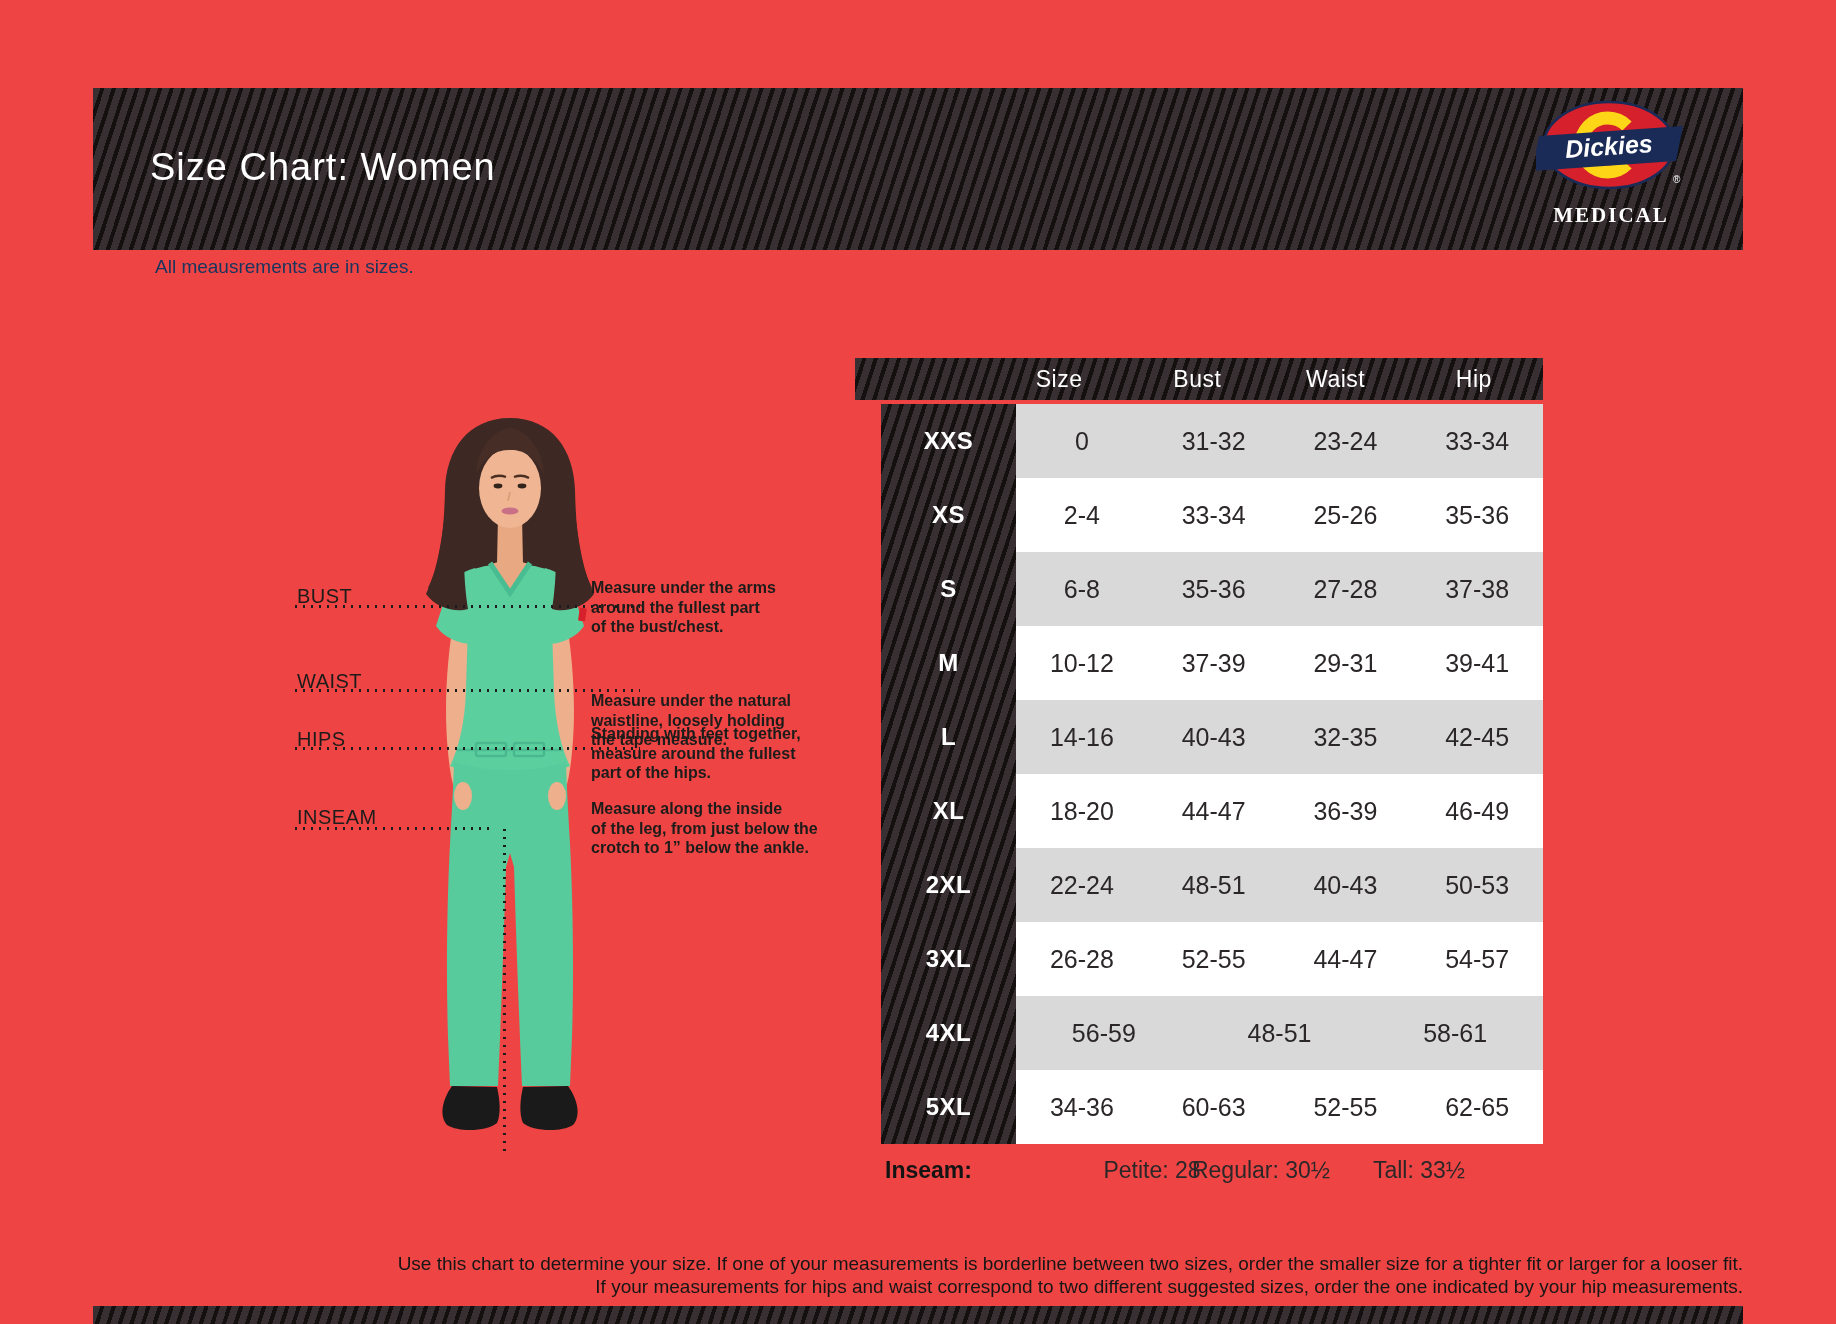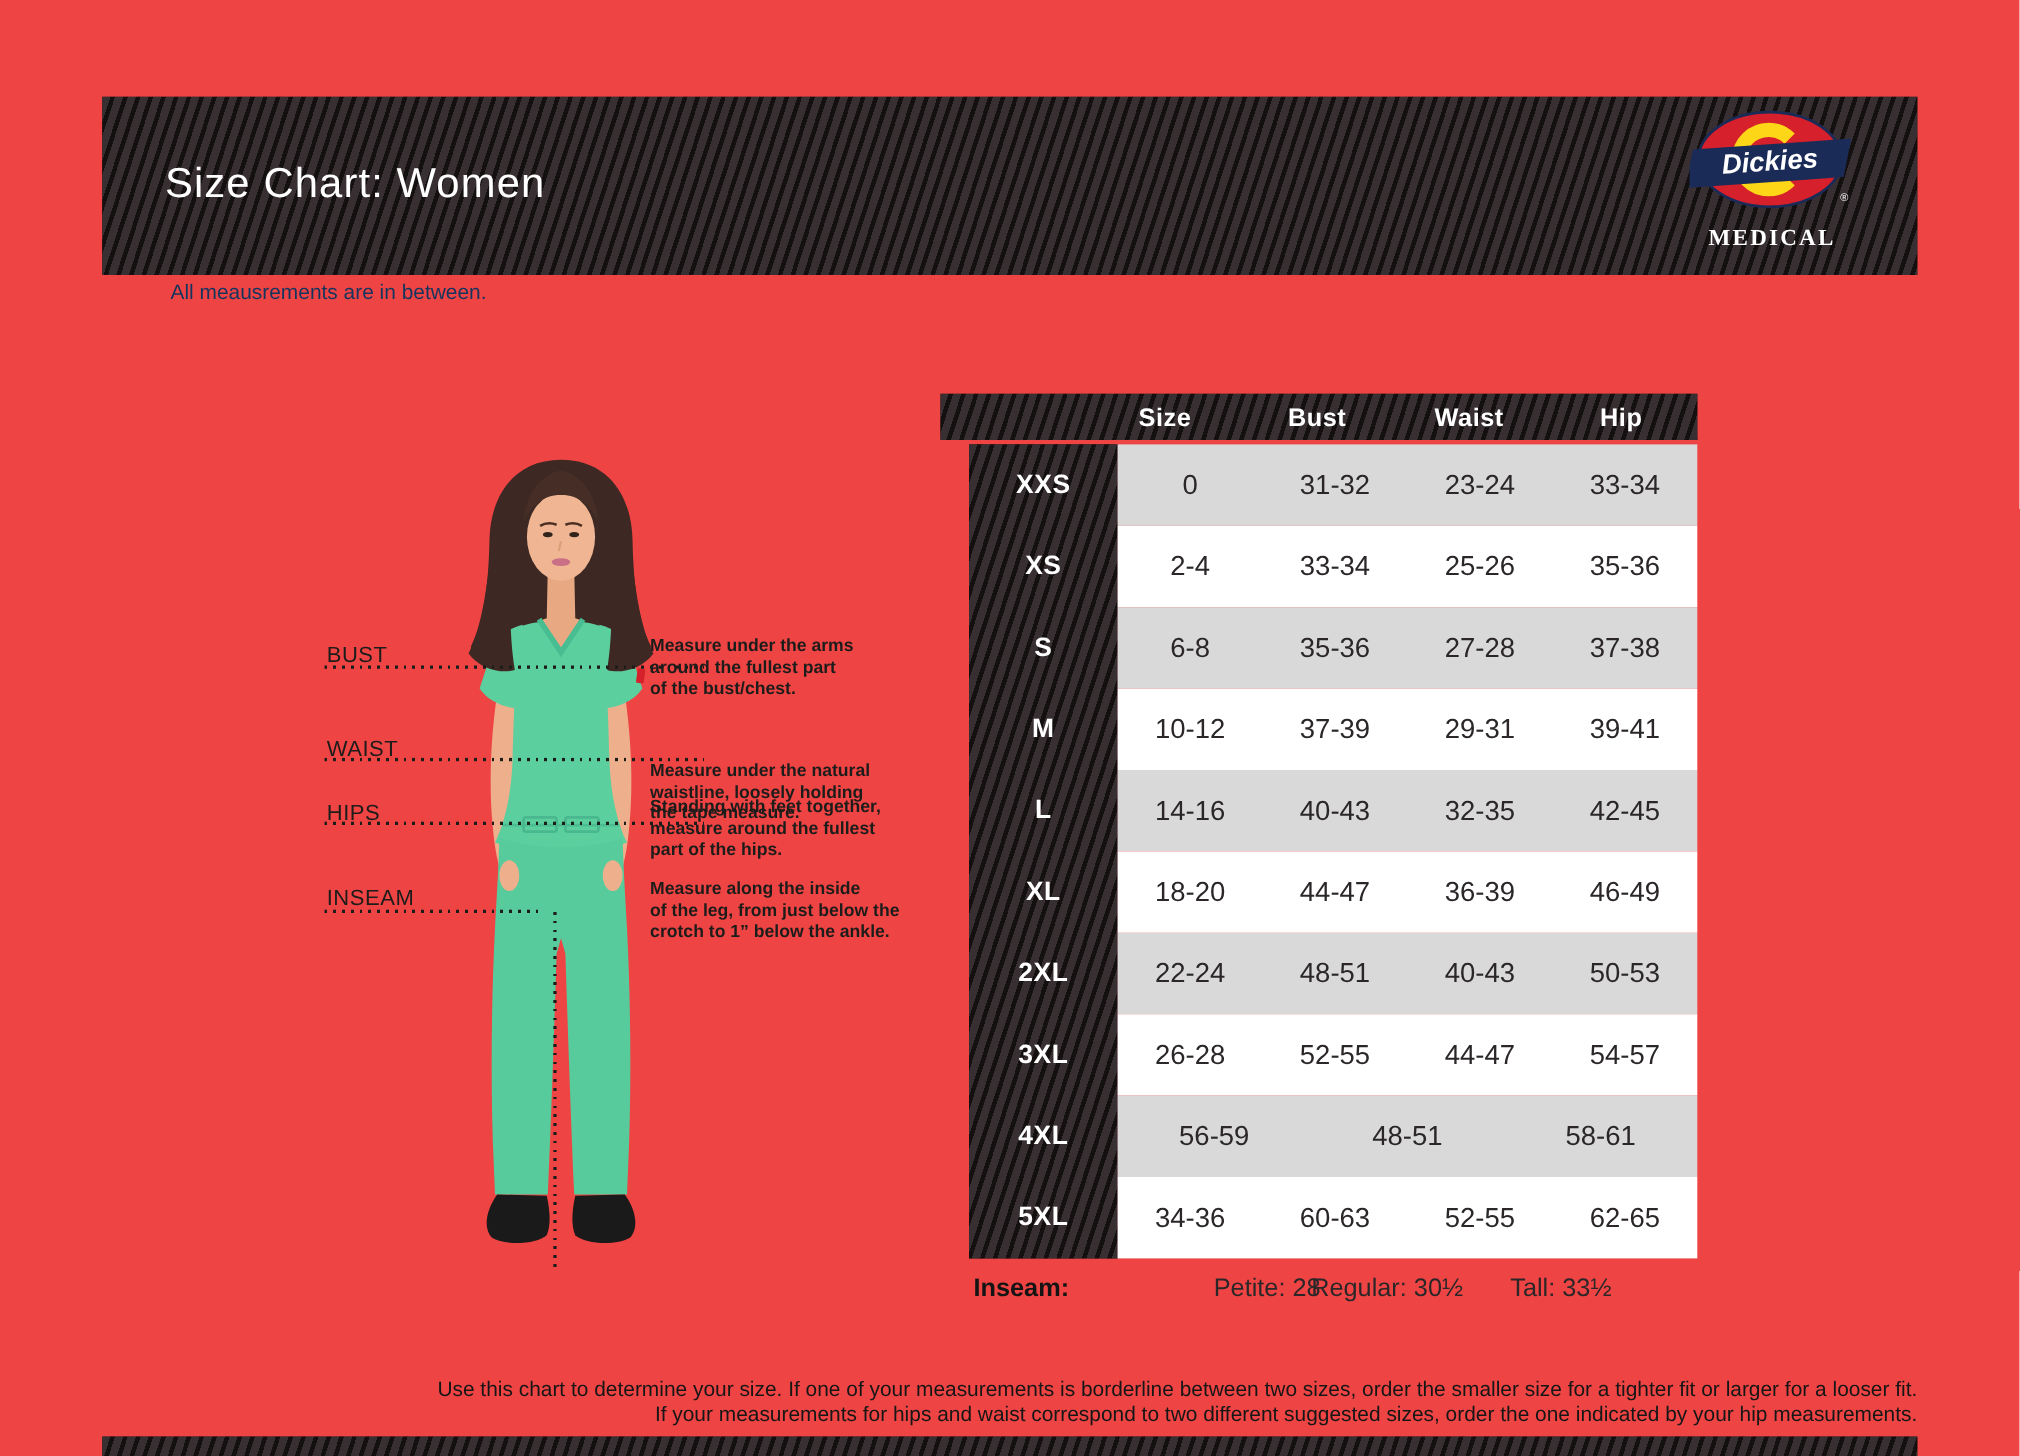--- a/index.html
+++ b/index.html
@@ -29,21 +29,21 @@
   .dotline-v{position:absolute;width:3px;
     background-image:repeating-linear-gradient(180deg,#1c1c1a 0 2.5px,rgba(0,0,0,0) 2.5px 8px);}
   .m-instr{position:absolute;left:721px;transform:translateX(-50%);width:260px;text-align:left;
     font-size:16px;font-weight:bold;line-height:19.5px;white-space:pre-line;color:#1c1c1a;}
 
   
   .size-table{position:absolute;left:855px;top:358px;width:688px;}
   .t-header{display:flex;height:42px;margin-bottom:4px;}
   .t-corner{width:135px;}
   .t-h{flex:1;display:flex;align-items:center;justify-content:center;color:#ffffff;
-    font-weight:bold;font-size:23px;letter-spacing:.5px;}
+    font-weight:normal;font-size:23px;letter-spacing:.5px;}
   .t-body{display:flex;padding-left:26px;}
   .t-sizecol{width:135px;}
   .t-size{height:74px;display:flex;align-items:center;justify-content:center;color:#ffffff;
     font-weight:bold;font-size:24px;letter-spacing:.5px;}
   .t-grid{flex:1;}
   .t-row{display:flex;height:74px;background:#ffffff;}
   .t-row:nth-child(odd){background:#d9d9d9;}
   .t-cell{flex:1;display:flex;align-items:center;justify-content:center;font-size:25px;color:#2b2728;}
 
   
@@ -70,21 +70,21 @@
         <ellipse cx="73" cy="47" rx="65" ry="43" fill="#d6202b" stroke="#1b2b57" stroke-width="2.5"></ellipse>
         <path d="M91 28 A27 27 0 1 0 91 66" stroke="#fdd717" stroke-width="13" fill="none"></path>
         <polygon points="3,38 147,28 140,63 -4,73" fill="#1b2b57"></polygon>
         <text x="73" y="57" text-anchor="middle" font-family="'Liberation Sans',sans-serif" font-size="25" font-style="italic" font-weight="bold" fill="#ffffff" transform="rotate(-4 73 50)">Dickies</text>
         <text x="137" y="85" font-size="10" fill="#ffffff">®</text>
       </svg>
       <div class="brand-medical">MEDICAL</div>
     </div>
   </div>
 
-  <div class="note">All meausrements are in between.</div>
+  <div class="note">All meausrements are in sizes.</div>
 
   <svg class="fig-svg" viewBox="0 0 300 730" width="300" height="730">
 
     <path d="M150 6 C108 6 86 38 85 78 C84 122 80 152 68 176 C84 192 120 197 150 197
              C180 197 216 192 232 176 C220 152 216 122 215 78 C214 38 192 6 150 6 Z" fill="#3d2823"></path>
 
     <path d="M138 104 L162 104 L163 152 L137 152 Z" fill="#e8a982"></path>
 
     <ellipse cx="150" cy="76" rx="31" ry="40" fill="#f0b693"></ellipse>
 

